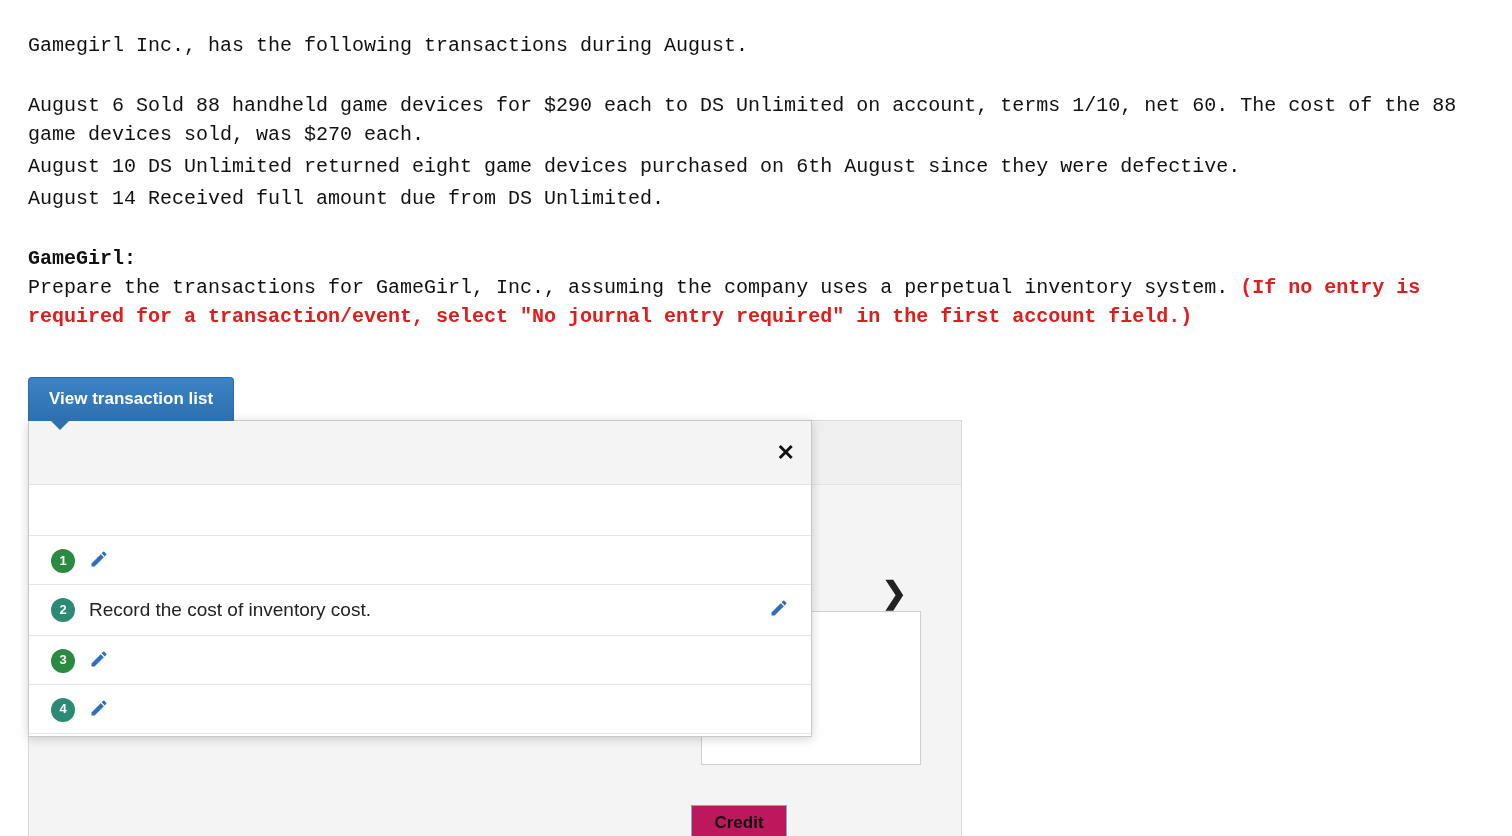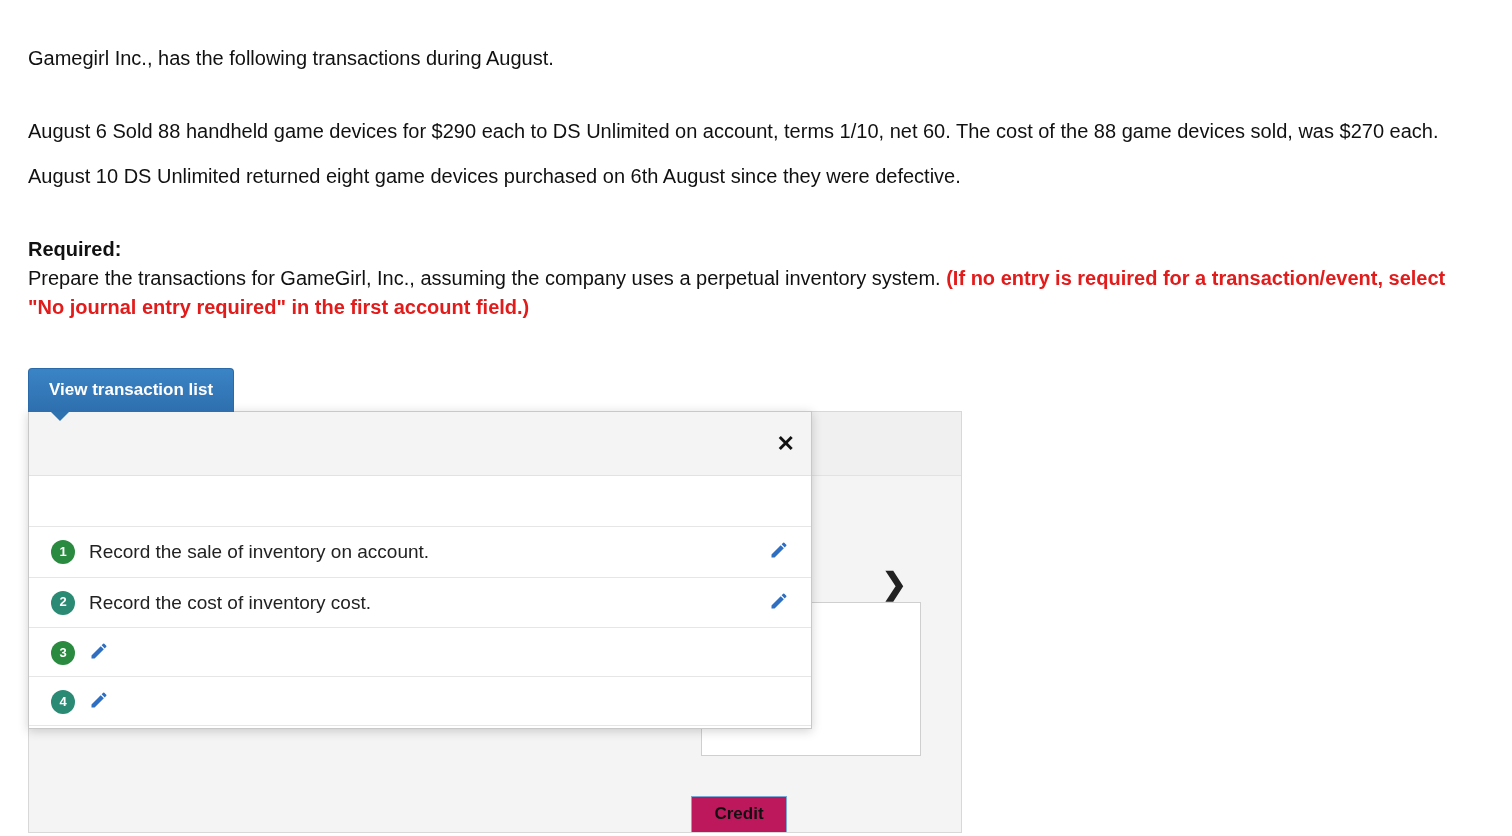--- a/index.html
+++ b/index.html
@@ -6,21 +6,21 @@
   body {
     margin: 0;
     padding: 28px 28px 0 28px;
     font-family: "Helvetica Neue", Helvetica, Arial, sans-serif;
     font-size: 20px;
     line-height: 1.45;
     color: #111;
     background: #fff;
     width: 1512px;
   }
-  .problem-text p { margin: 16px 0 0.1em 0; }
+  .problem-text p { margin: 3px 0 0.1em 0; font-family: Liberation Mono, monospace; }
   .para-gap { height: 26px; }
   .required-label { font-weight: 700; }
   .red-bold { font-weight: 700; color: #e21b1b; }
 
   .widget-wrap {
     margin-top: 46px;
     position: relative;
     width: 934px;
   }
 
@@ -169,23 +169,24 @@
   .edit-icon svg { width: 20px; height: 20px; display: block; }
 </style>
 </head>
 <body>
 
 <div class="problem-text">
   <p>Gamegirl Inc., has the following transactions during August.</p>
   <div class="para-gap"></div>
   <p>August 6 Sold 88 handheld game devices for $290 each to DS Unlimited on account, terms 1/10, net 60. The cost of the 88 game devices sold, was $270 each.</p>
   <p>August 10 DS Unlimited returned eight game devices purchased on 6th August since they were defective.</p>
+  <p>August 14 Received full amount due from DS Unlimited.</p>
   <div class="para-gap"></div>
   <p>
-    <span class="required-label">Required:</span><br>
+    <span class="required-label">GameGirl:</span><br>
     <span>Prepare the transactions for GameGirl, Inc., assuming the company uses a perpetual inventory system. </span><span class="red-bold">(If no entry is required for a transaction/event, select "No journal entry required" in the first account field.)</span>
   </p>
 </div>
 
 <div class="widget-wrap">
 
   <button class="view-btn">View transaction list</button>
 
   <div class="main-panel">
     <div class="header-band"></div>
@@ -197,21 +198,20 @@
     <div class="credit-tab">Credit</div>
 
     <div class="popout">
       <div class="popout-head">
         <span class="popout-close">✕</span>
       </div>
       <div class="popout-body">
 
         <div class="trans-row">
           <span class="badge green">1</span>
-          <span class="row-label">Record the sale of inventory on account.</span>
           <span class="edit-icon">
             <svg viewBox="0 0 24 24" fill="currentColor">
                 <path d="M3 17.25V21h3.75L17.81 9.94l-3.75-3.75L3 17.25zM20.71 7.04a1 1 0 0 0 0-1.41l-2.34-2.34a1 1 0 0 0-1.41 0l-1.83 1.83 3.75 3.75 1.83-1.83z"></path>
               </svg>
           </span>
         </div>
 
         <div class="trans-row">
           <span class="badge teal">2</span>
           <span class="row-label">Record the cost of inventory cost.</span>

